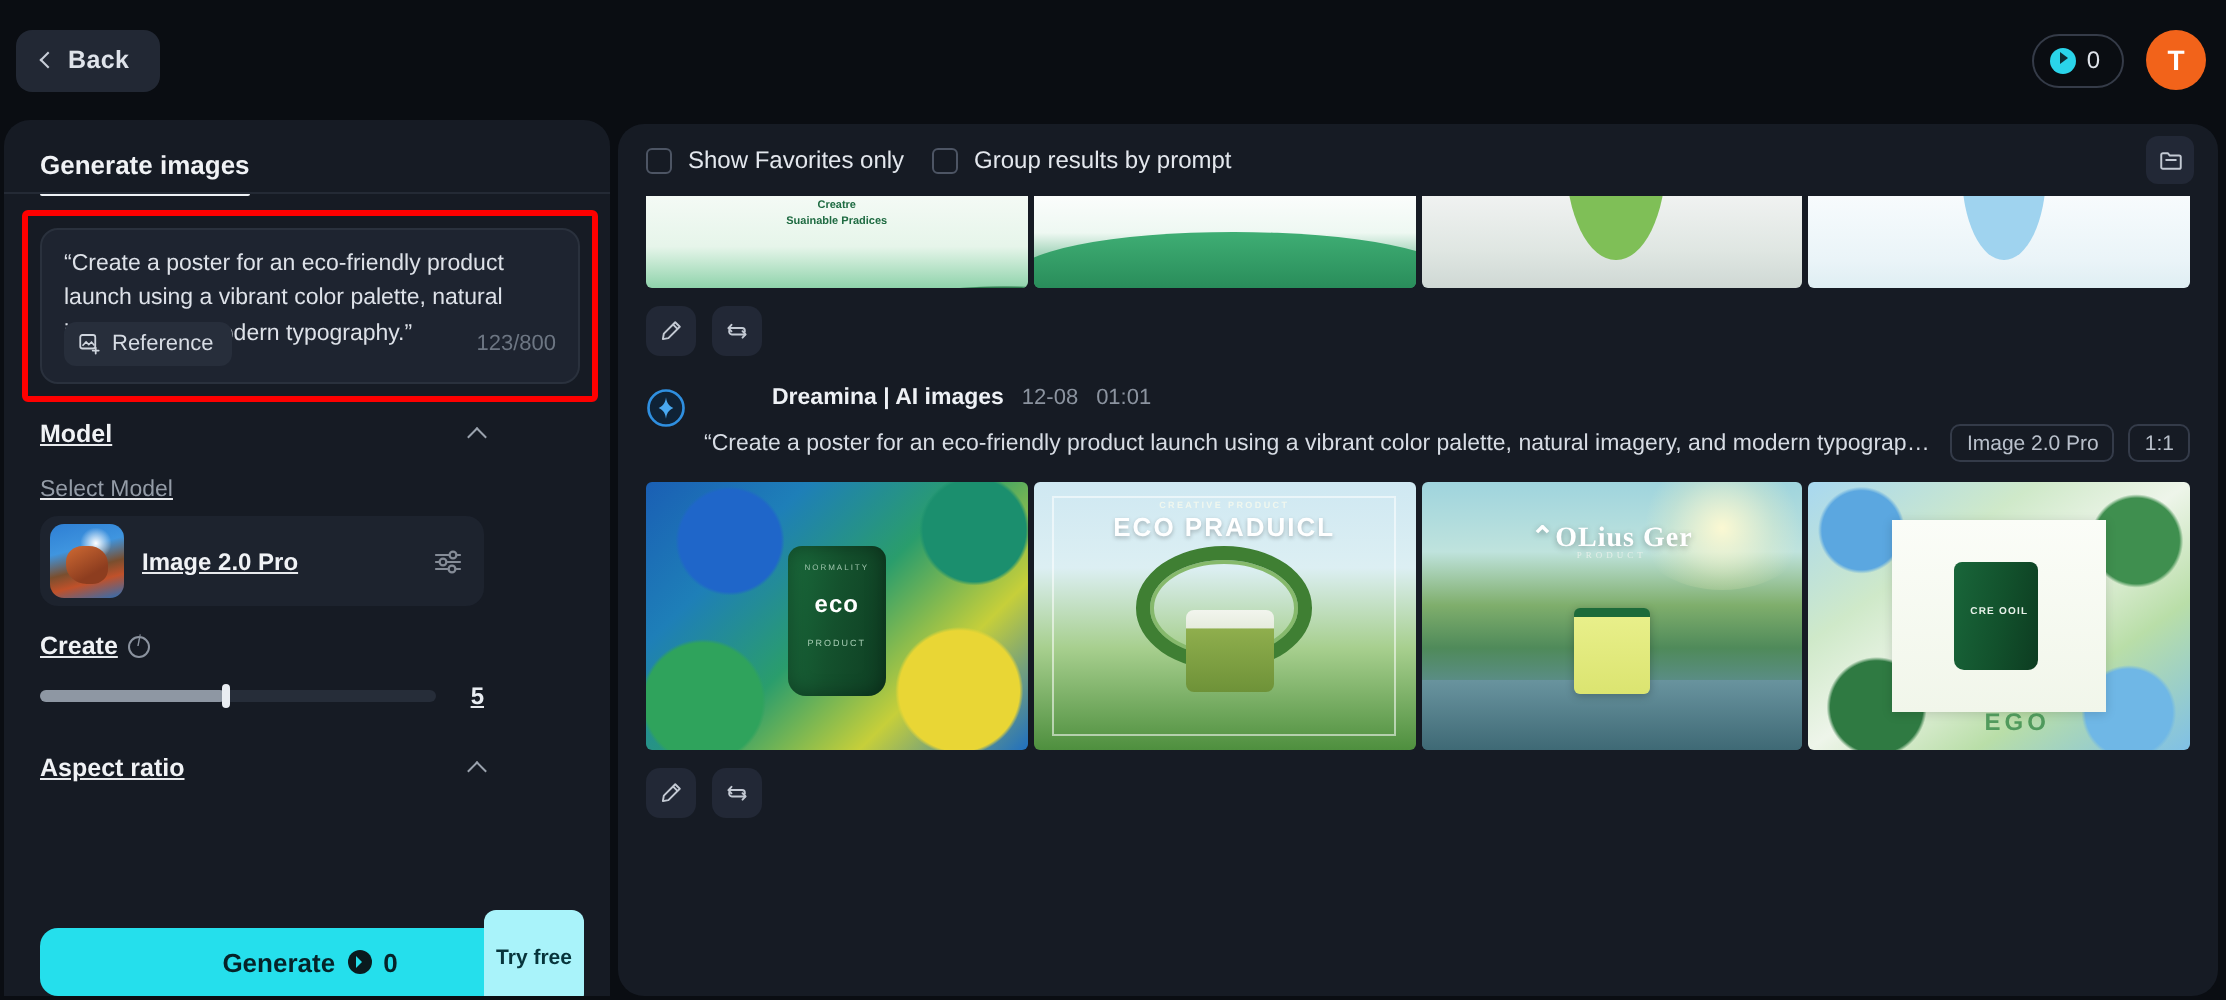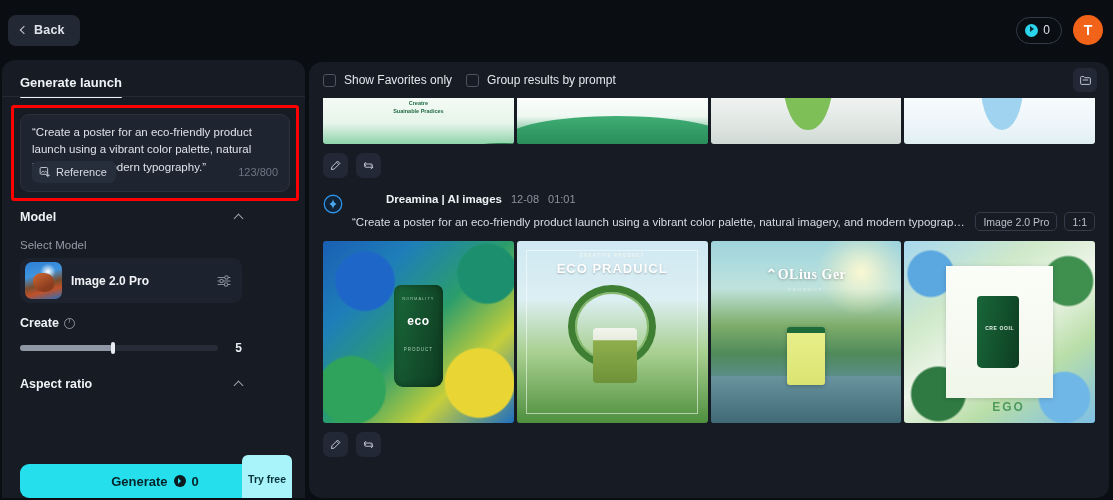--- a/index.html
+++ b/index.html
@@ -418,21 +418,21 @@
     overflow: hidden;
   }
 
   
   .grid-row {
     display: flex;
     gap: 3px;
   }
   .thumb {
     flex: 1;
-    height: 182px;
+    height: 134px;
     border-radius: 3px;
     overflow: hidden;
     position: relative;
     cursor: pointer;
   }
   .row-partial { height: 46px; }
   .row-partial .thumb { height: 46px; border-radius: 0 0 3px 3px; }
 
   .actions-row {
     display: flex;
@@ -680,21 +680,21 @@
         <span class="credits-num">0</span>
       </div>
       <div class="avatar">T</div>
     </div>
   </div>
 
   <div class="left-panel">
 
     <div class="tabs-row">
       <div class="tab">
-        <span>Generate launch</span>
+        <span>Generate images</span>
       </div>
       <div class="tabs-divider"></div>
     </div>
 
     <div class="prompt-card">
       <div class="prompt-text">“Create a poster for an eco-friendly product launch using a vibrant color palette, natural imagery, and modern typography.”</div>
       <div class="prompt-footer">
         <div class="reference-btn">
           <svg class="ref-icon" width="12" height="12" viewBox="0 0 16 16">
             <rect x="1.5" y="2" width="10" height="9" rx="1.5" fill="none" stroke="#cfd5de" stroke-width="1.2"></rect>
@@ -702,21 +702,21 @@
             <path d="M11.8 10.4 v4 M9.8 12.4 h4" stroke="#cfd5de" stroke-width="1.2" stroke-linecap="round"></path>
           </svg>
           <span class="ref-label">Reference</span>
         </div>
         <span class="char-count">123/800</span>
       </div>
     </div>
 
     <div class="highlight-box"></div>
 
-    <div style="position:absolute; left:0; top:144px; width:258px;">
+    <div style="position:absolute; left:0; top:144px; width:258px;text-decoration:underline;">
       <div class="section-head">
         <span class="section-title">Model</span>
         <span class="caret-up"></span>
       </div>
       <div class="sub-label">Select Model</div>
 
       <div class="model-card">
         <div class="model-thumb"></div>
         <div class="model-info">
           <div class="model-name">Image 2.0 Pro</div>

